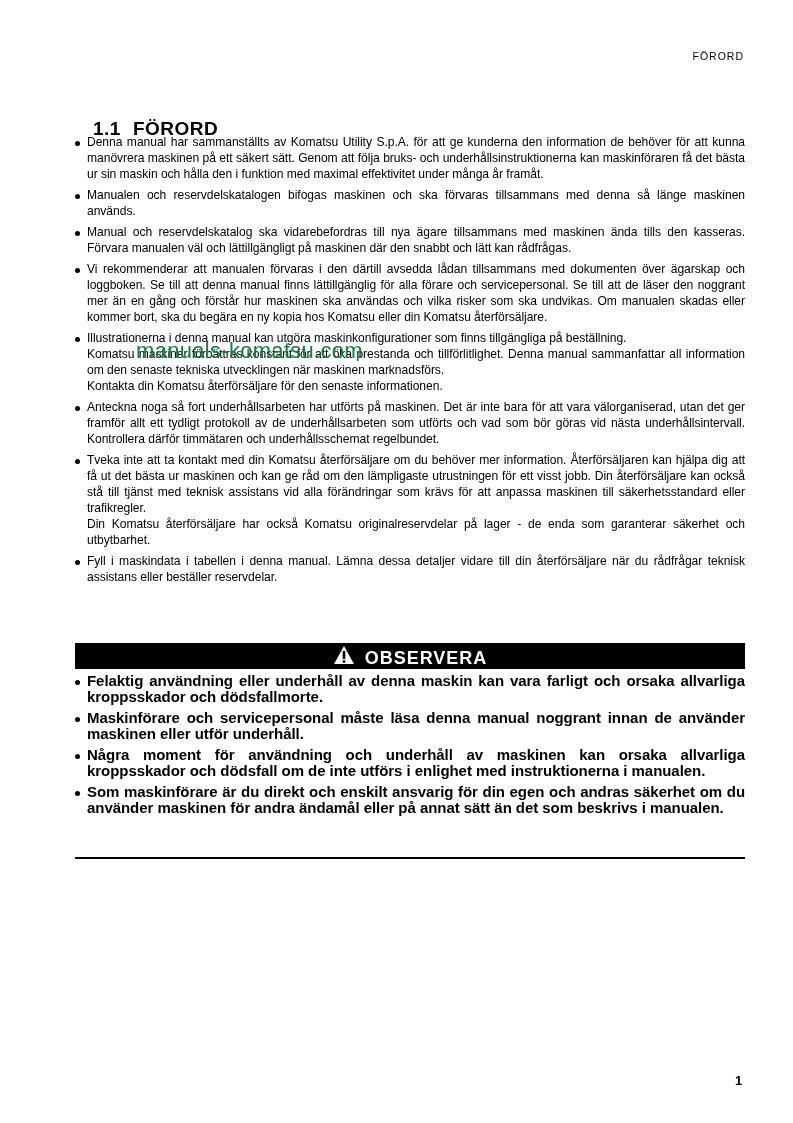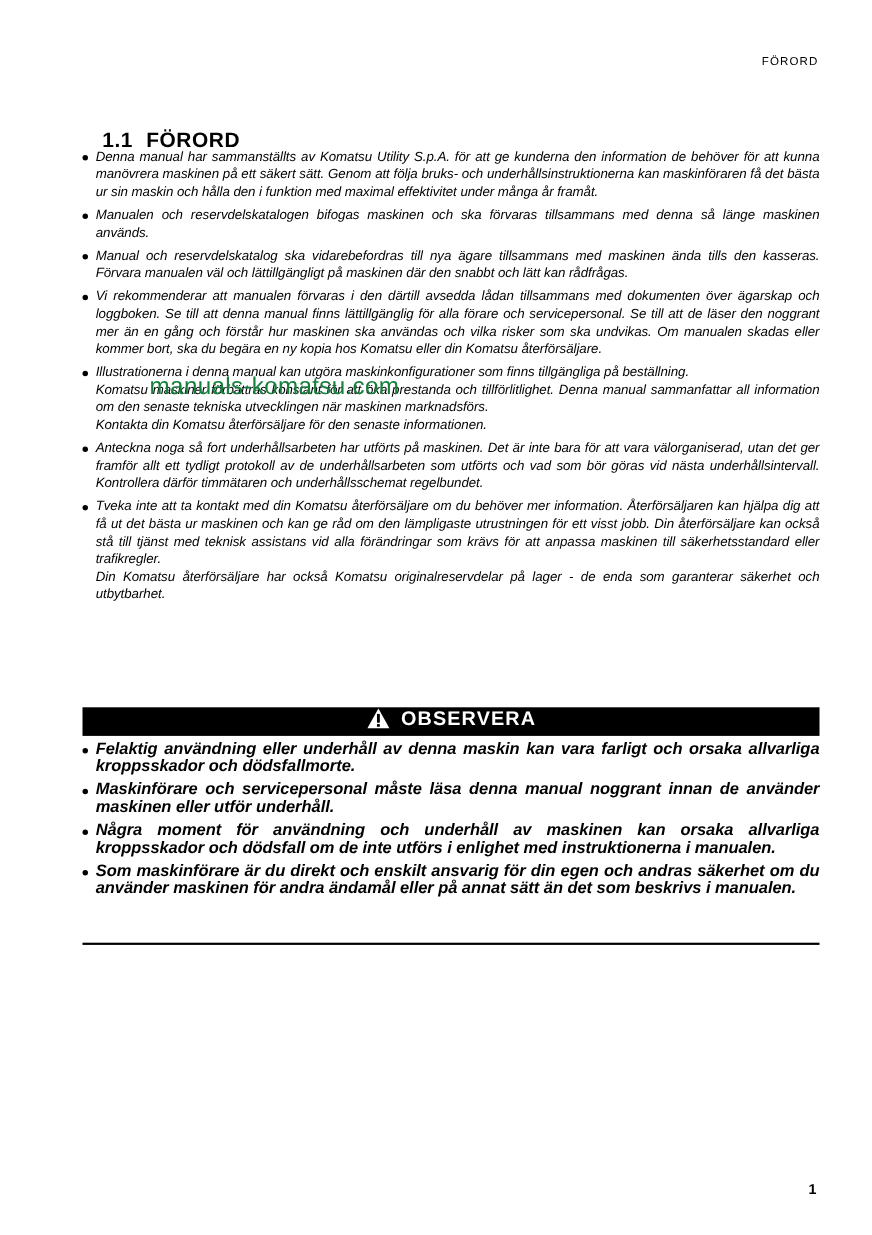--- a/index.html
+++ b/index.html
@@ -12,40 +12,40 @@
       font-size: 10.5px; letter-spacing: 1px;
     }
     .section-title {
       position: absolute; top: 100px; left: 75px; margin: 18px;
       font-size: 19px; font-weight: bold; letter-spacing: 0.5px;
     }
     .section-title .num { margin-right: 12px; }
     .content {
       position: absolute; top: 134px; left: 75px; width: 670px;
     }
-    ul.bullets { list-style: none; margin: 0; padding: 0; font-style: italic; }
+    ul.bullets { list-style: none; margin: 0; padding: 0; }
     ul.bullets li {
       position: relative; padding-left: 12px;
       font-size: 12.1px; line-height: 16px; text-align: justify;
       margin-bottom: 5px; letter-spacing: -0.05px;
     }
     ul.bullets li::before {
       content: ""; position: absolute; left: 0; top: 7px;
       width: 5px; height: 5px; border-radius: 50%; background: #000;
     }
     ul.bullets li .para { display: block; }
     .watermark {
       position: absolute; left: 136px; top: 338px;
       font-size: 22px; color: #15803d; letter-spacing: 0.3px;
       font-family: "Liberation Sans", sans-serif;
     }
     .warning-box {
       position: absolute; top: 643px; left: 75px; width: 670px; height: 26px;
       background: #000; color: #fff;
-      display: flex; align-items: flex-start; justify-content: center;
+      display: flex; align-items: flex-end; justify-content: center;
     }
     .warning-box .label {
       font-size: 18px; font-weight: bold; letter-spacing: 1px; margin-left: 10px;
     }
     .warning-content {
       position: absolute; top: 673px; left: 75px; width: 670px;
     }
     .warning-content ul.bullets li { font-weight: bold; font-size: 15px; }
     .bottom-rule {
       position: absolute; top: 857px; left: 75px; width: 670px; height: 2px; background: #000;
@@ -83,20 +83,23 @@
       <span class="para">Komatsu maskiner förbättras konstant för att öka prestanda och tillförlitlighet. Denna manual sammanfattar all information om den senaste tekniska utvecklingen när maskinen marknadsförs.</span>
       <span class="para">Kontakta din Komatsu återförsäljare för den senaste informationen.</span>
     </li>
     <li>
         <span class="para">Anteckna noga så fort underhållsarbeten har utförts på maskinen. Det är inte bara för att vara välorganiserad, utan det ger framför allt ett tydligt protokoll av de underhållsarbeten som utförts och vad som bör göras vid nästa underhållsintervall. Kontrollera därför timmätaren och underhållsschemat regelbundet.</span>
       </li>
     <li>
       <span class="para">Tveka inte att ta kontakt med din Komatsu återförsäljare om du behöver mer information. Återförsäljaren kan hjälpa dig att få ut det bästa ur maskinen och kan ge råd om den lämpligaste utrustningen för ett visst jobb. Din återförsäljare kan också stå till tjänst med teknisk assistans vid alla förändringar som krävs för att anpassa maskinen till säkerhetsstandard eller trafikregler.</span>
       <span class="para">Din Komatsu återförsäljare har också Komatsu originalreservdelar på lager - de enda som garanterar säkerhet och utbytbarhet.</span>
     </li>
+    <li>
+        <span class="para">Fyll i maskindata i tabellen i denna manual. Lämna dessa detaljer vidare till din återförsäljare när du rådfrågar teknisk assistans eller beställer reservdelar.</span>
+      </li>
   </ul>
 </div>
 
 <div class="watermark">manuals-komatsu.com</div>
 
 <div class="warning-box">
   <span>
     <svg width="22" height="20" viewBox="0 0 22 20">
       <polygon points="11,1 21,19 1,19" fill="#fff"></polygon>
       <rect x="9.7" y="6" width="2.6" height="8" fill="#000"></rect>

